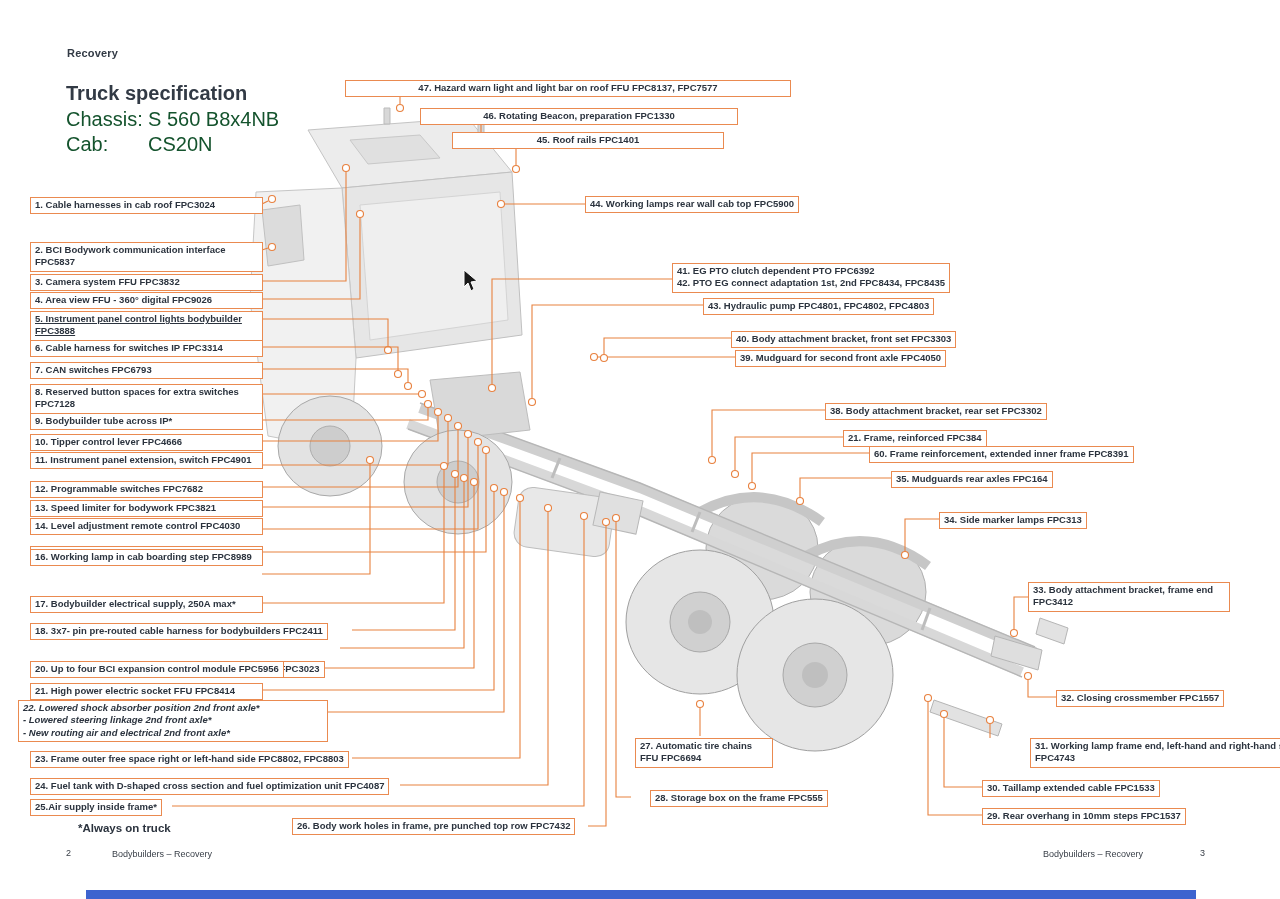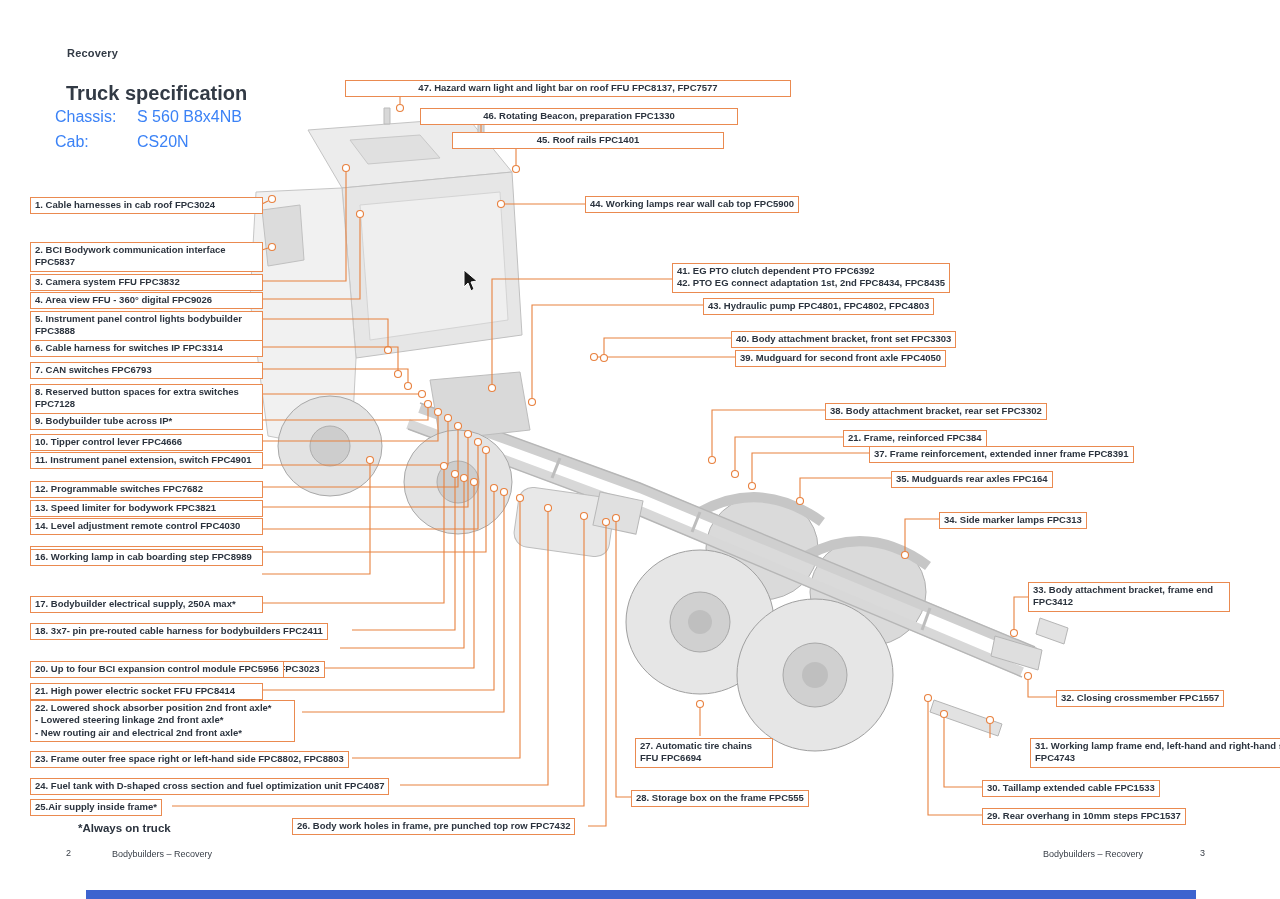--- a/index.html
+++ b/index.html
@@ -4,21 +4,21 @@
 <style>
   * { margin:0; padding:0; box-sizing:border-box; }
   html,body { background:#ffffff; }
   body {
     width:1280px; height:899px; position:relative; overflow:hidden;
     font-family:"Liberation Sans", sans-serif; color:#2B333E;
   }
   .abs { position:absolute; }
   .eyebrow { left:67px; top:47px; font-size:11px; font-weight:bold; color:#323A45; letter-spacing:.2px; }
   .title   { left:66px; top:82px; font-size:20px; font-weight:bold; color:#323A45; }
-  .specline{ left:55px; font-size:16px; color:#3b82f6; }
+  .specline{ left:66px; font-size:20px; color:#14532d; }
   .spec-label { display:inline-block; width:82px; }
   .co {
     position:absolute; border:1px solid #EA8A50; background:#fff;
     color:#2B333E; font-size:9.5px; font-weight:bold; line-height:1.3;
     padding:1px 4px 2px 4px; white-space:pre-line;
   }
   .co.w  { width:233px; }
   .co.nw { white-space:nowrap; }
   .co.ctr{ text-align:center; }
   svg.layer { position:absolute; left:0; top:0; }
@@ -182,38 +182,38 @@
   <span class="spec-label">Chassis:</span><span>S 560 B8x4NB</span>
 </div>
 <div class="abs specline" style="top:133px;">
   <span class="spec-label">Cab:</span><span>CS20N</span>
 </div>
 
 <div class="co w" style="left:30px; top:197px;">1. Cable harnesses in cab roof FPC3024</div>
 <div class="co w" style="left:30px; top:242px;">2. BCI Bodywork communication interface FPC5837</div>
 <div class="co w" style="left:30px; top:274px;">3. Camera system FFU FPC3832</div>
 <div class="co w" style="left:30px; top:292px;">4. Area view FFU - 360° digital FPC9026</div>
-<div class="co w" style="left:30px; top:311px;">5. Instrument panel control lights bodybuilder FPC3888</div>
+<div class="co w" style="left:30px; top:311px;text-decoration:underline;">5. Instrument panel control lights bodybuilder FPC3888</div>
 <div class="co w" style="left:30px; top:340px;">6. Cable harness for switches IP FPC3314</div>
 <div class="co w" style="left:30px; top:362px;">7. CAN switches FPC6793</div>
 <div class="co w" style="left:30px; top:384px;">8. Reserved button spaces for extra switches FPC7128</div>
 <div class="co w" style="left:30px; top:413px;">9. Bodybuilder tube across IP*</div>
 <div class="co w" style="left:30px; top:434px;">10. Tipper control lever FPC4666</div>
 <div class="co w" style="left:30px; top:452px;">11. Instrument panel extension, switch FPC4901</div>
 <div class="co w" style="left:30px; top:481px;">12. Programmable switches FPC7682</div>
 <div class="co w" style="left:30px; top:500px;">13. Speed limiter for bodywork FPC3821</div>
 <div class="co w" style="left:30px; top:518px;">14. Level adjustment remote control FPC4030</div>
 <div class="co w" style="left:30px; top:546px;">15. Accessory holder FPC6311</div>
 <div class="co w" style="left:30px; top:549px;">16. Working lamp in cab boarding step FPC8989</div>
 <div class="co w" style="left:30px; top:596px;">17. Bodybuilder electrical supply, 250A max*</div>
 <div class="co nw" style="left:30px; top:623px;">18. 3x7- pin pre-routed cable harness for bodybuilders FPC2411</div>
 <div class="co nw" style="left:30px; top:641px;margin-top:20px;">19. 3x7 poles bodybuilder cables (in cab storage RHS)FPC3023</div>
 <div class="co nw" style="left:30px; top:661px;">20. Up to four BCI expansion control module FPC5956</div>
 <div class="co w" style="left:30px; top:683px;">21. High power electric socket FFU FPC8414</div>
-<div class="co" style="left:30px; top:700px; width:265px;">22. Lowered shock absorber position 2nd front axle*
+<div class="co" style="left:18px; top:700px; width:310px;font-style:italic;">22. Lowered shock absorber position 2nd front axle*
 - Lowered steering linkage 2nd front axle*
 - New routing air and electrical 2nd front axle*</div>
 <div class="co nw" style="left:30px; top:751px;">23. Frame outer free space right or left-hand side FPC8802, FPC8803</div>
 <div class="co nw" style="left:30px; top:778px;">24. Fuel tank with D-shaped cross section and fuel optimization unit FPC4087</div>
 <div class="co nw" style="left:30px; top:799px;">25.Air supply inside frame*</div>
 <div class="co nw" style="left:292px; top:818px;">26. Body work holes in frame, pre punched top row FPC7432</div>
 
 <div class="co ctr" style="left:345px; top:80px;  width:446px;">47. Hazard warn light and light bar on roof FFU FPC8137, FPC7577</div>
 <div class="co ctr" style="left:420px; top:108px; width:318px;">46. Rotating Beacon, preparation FPC1330</div>
 <div class="co ctr" style="left:452px; top:132px; width:272px;">45. Roof rails FPC1401</div>
@@ -221,29 +221,29 @@
 
 <div class="co" style="left:672px; top:263px; white-space:nowrap;">
   <div>41. EG PTO clutch dependent PTO FPC6392</div>
   <div>42. PTO EG connect adaptation 1st, 2nd FPC8434, FPC8435</div>
 </div>
 <div class="co nw" style="left:703px; top:298px;">43. Hydraulic pump FPC4801, FPC4802, FPC4803</div>
 <div class="co nw" style="left:731px; top:331px;">40. Body attachment bracket, front set FPC3303</div>
 <div class="co nw" style="left:735px; top:350px;">39. Mudguard for second front axle FPC4050</div>
 <div class="co nw" style="left:825px; top:403px;">38. Body attachment bracket, rear set FPC3302</div>
 <div class="co nw" style="left:843px; top:430px;">21. Frame, reinforced FPC384</div>
-<div class="co nw" style="left:869px; top:446px;">37. Frame reinforcement, extended inner frame FPC8391</div>
+<div class="co nw" style="left:869px; top:446px;">60. Frame reinforcement, extended inner frame FPC8391</div>
 <div class="co nw" style="left:891px; top:471px;">35. Mudguards rear axles FPC164</div>
 <div class="co nw" style="left:939px; top:512px;">34. Side marker lamps FPC313</div>
 <div class="co" style="left:1028px; top:582px; width:202px;">33. Body attachment bracket, frame end FPC3412</div>
 <div class="co nw" style="left:1056px; top:690px;text-align:right;">32. Closing crossmember FPC1557</div>
 <div class="co" style="left:1030px; top:738px; width:298px;">31. Working lamp frame end, left-hand and right-hand side FPC4743</div>
 <div class="co nw" style="left:982px; top:780px;">30. Taillamp extended cable FPC1533</div>
 <div class="co nw" style="left:982px; top:808px;">29. Rear overhang in 10mm steps FPC1537</div>
-<div class="co nw" style="left:631px; top:790px;">28. Storage box on the frame FPC555</div>
+<div class="co nw" style="left:650px; top:790px;">28. Storage box on the frame FPC555</div>
 <div class="co" style="left:635px; top:738px; width:138px;">27. Automatic tire chains FFU FPC6694</div>
 
 <div class="abs always">*Always on truck</div>
 
 <div class="abs foot" style="left:66px;  top:848px;">2</div>
 <div class="abs foot" style="left:112px; top:849px;">Bodybuilders – Recovery</div>
 <div class="abs foot" style="left:1043px;top:849px;">Bodybuilders – Recovery</div>
 <div class="abs foot" style="left:1200px;top:848px;">3</div>
 
 <div class="bar" style="background: rgb(61, 99, 207);"></div>

